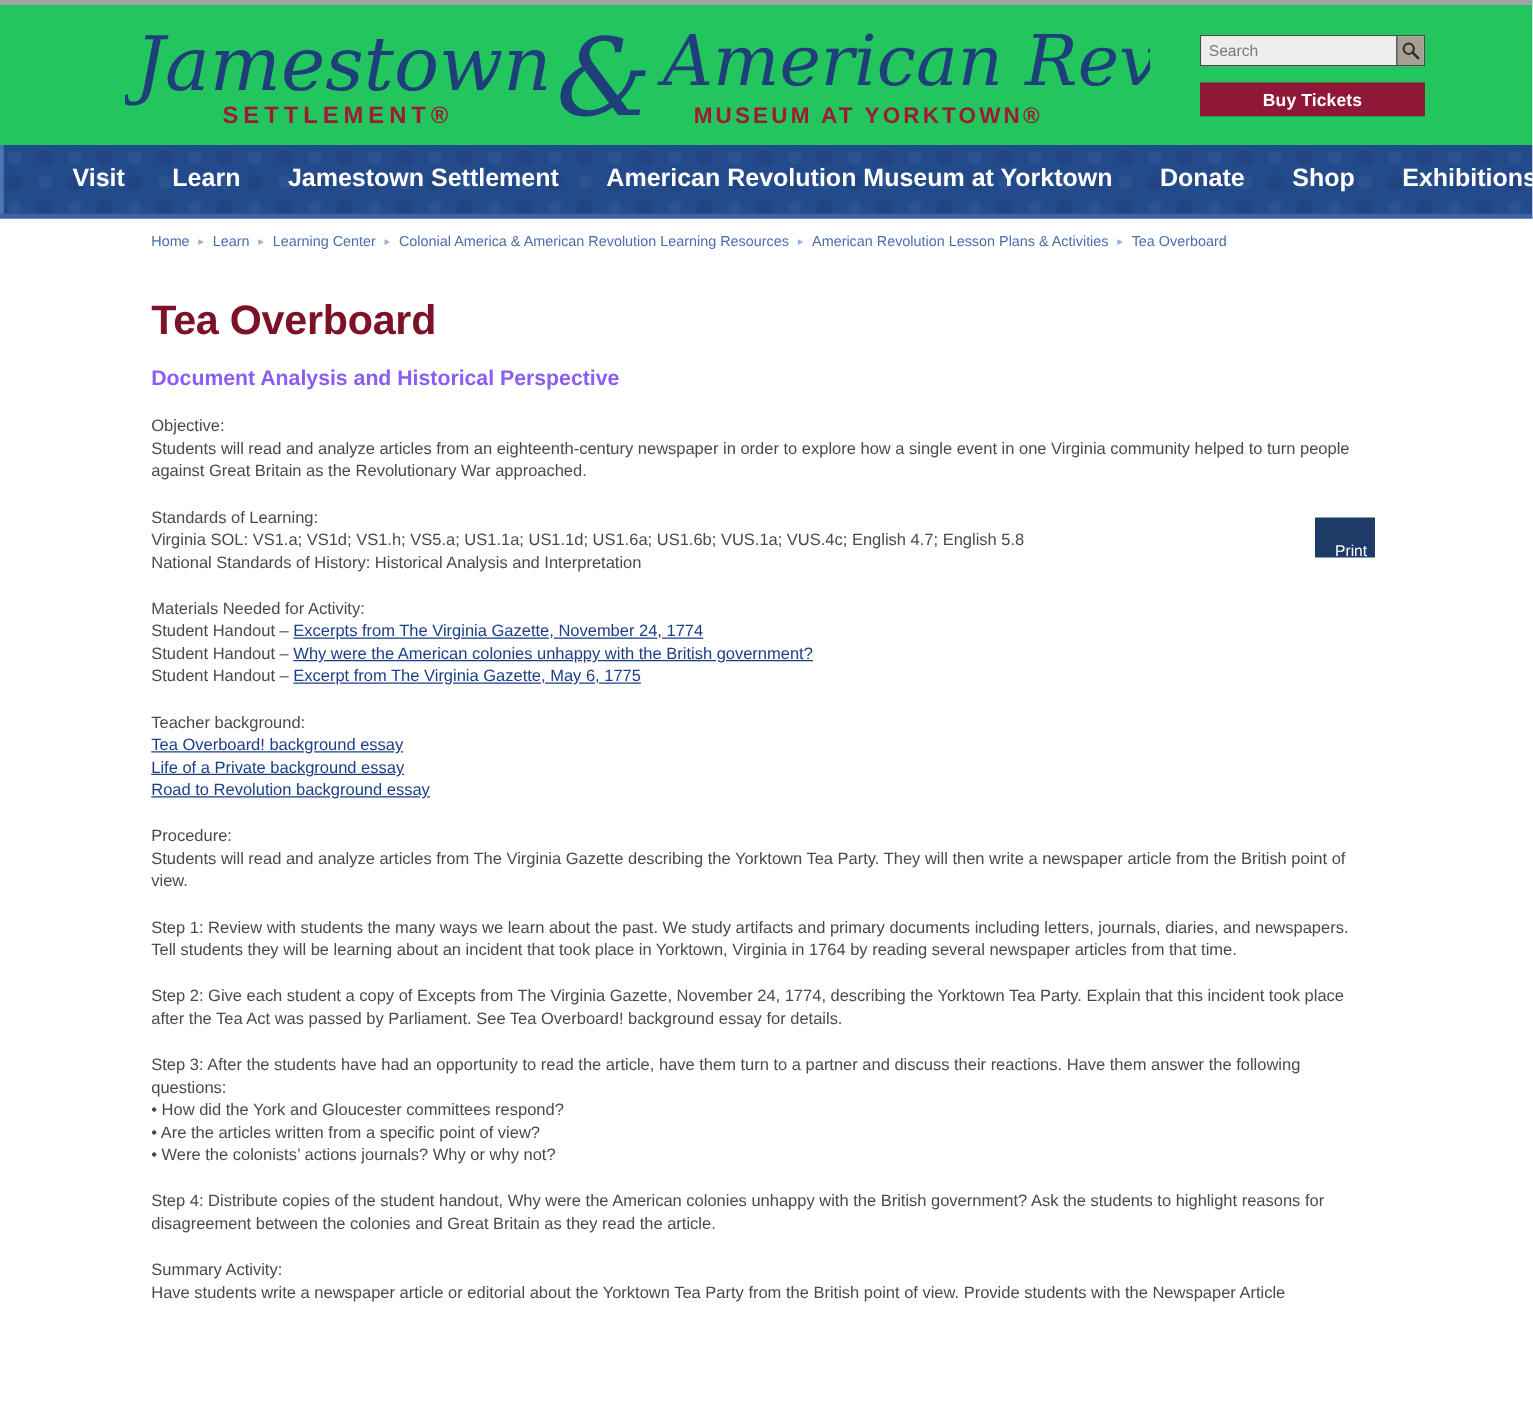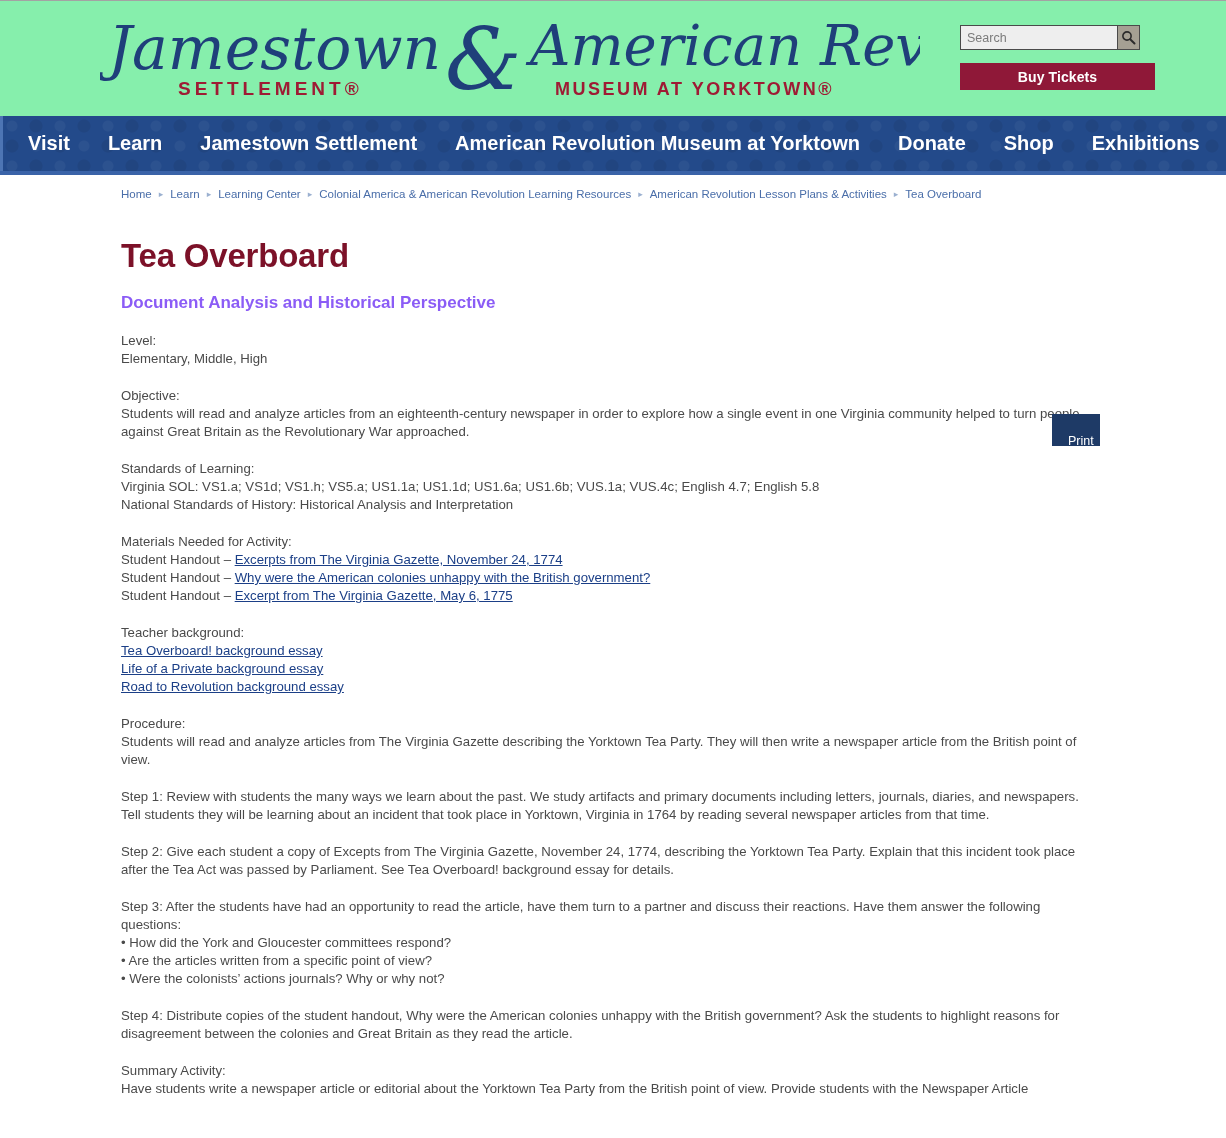--- a/index.html
+++ b/index.html
@@ -8,22 +8,22 @@
     margin: 0; padding: 0;
     background: #ffffff;
     font-family: "Liberation Sans", sans-serif;
   }
   body { width: 1226px; height: 1138px; overflow: hidden; position: relative; }
 
   
   .header {
     position: relative;
     height: 116px;
-    background: #86efac;
-    border-top: 1px solid #a3a3a3;
+    background: #22c55e;
+    border-top: 4px solid #a3a3a3;
   }
   .logo-wrap {
     position: absolute;
     left: 100px; top: 6px;
     width: 820px; height: 104px;
   }
   .logo-svg { display: block; width: 820px; height: 104px; }
 
   .header-right {
     position: absolute;
@@ -52,21 +52,21 @@
     background: #a5a093;
     border: 0; border-left: 1px solid #4a4a4a;
     padding: 0; cursor: pointer;
     display: flex; align-items: center; justify-content: center;
   }
   .search-btn svg { display: block; }
 
   .buy-tickets {
     display: block;
     margin-top: 13px;
-    width: 195px; height: 27px;
+    width: 180px; height: 27px;
     line-height: 27px;
     background: #8f1838;
     color: #ffffff;
     font-size: 14px;
     font-weight: bold;
     text-align: center;
     border: 0; cursor: pointer;
     font-family: "Liberation Sans", sans-serif;
     letter-spacing: .1px;
   }
@@ -76,20 +76,21 @@
     position: relative;
     height: 59px;
     background-color: #234a8a;
     border-bottom: 4px solid #3a63a8;
     background-image:
       radial-gradient(circle at 12px 10px, rgba(255,255,255,.045) 0 5px, rgba(0,0,0,0) 6px),
       radial-gradient(circle at 36px 30px, rgba(255,255,255,.045) 0 5px, rgba(0,0,0,0) 6px),
       radial-gradient(circle at 12px 30px, rgba(0,0,0,.07) 0 6px, rgba(0,0,0,0) 7px),
       radial-gradient(circle at 36px 10px, rgba(0,0,0,.07) 0 6px, rgba(0,0,0,0) 7px);
     background-size: 48px 40px, 48px 40px, 48px 40px, 48px 40px;
+    padding-left: 30px;
   }
   .nav::before {
     content: "";
     position: absolute; left: 0; top: 0; bottom: 0; width: 3px;
     background: #4d75b4;
   }
   .nav-inner {
     height: 55px;
     display: flex;
     align-items: center;
@@ -226,24 +227,20 @@
 
   <div class="breadcrumb" id="breadcrumb"><a class="crumb" href="#">Home</a><span class="crumb-sep">▸</span><a class="crumb" href="#">Learn</a><span class="crumb-sep">▸</span><a class="crumb" href="#">Learning Center</a><span class="crumb-sep">▸</span><a class="crumb" href="#">Colonial America &amp; American Revolution Learning Resources</a><span class="crumb-sep">▸</span><a class="crumb" href="#">American Revolution Lesson Plans &amp; Activities</a><span class="crumb-sep">▸</span><span class="crumb current">Tea Overboard</span></div>
 
   <button class="print-btn">Print</button>
 
   <div class="content">
 
     <h1 class="page-title">Tea Overboard</h1>
     <h2 class="page-subtitle">Document Analysis and Historical Perspective</h2>
 
-    <div class="block">
-      <p class="lbl">Level:</p>
-      <p>Elementary, Middle, High</p>
-    </div>
 
     <div class="block">
       <p class="lbl">Objective:</p>
       <p>Students will read and analyze articles from an eighteenth-century newspaper in order to explore how a single event in one Virginia community helped to turn people against Great Britain as the Revolutionary War approached.</p>
     </div>
 
     <div class="block">
       <p class="lbl">Standards of Learning:</p>
       <p>Virginia SOL:  VS1.a; VS1d; VS1.h; VS5.a; US1.1a; US1.1d; US1.6a; US1.6b; VUS.1a; VUS.4c; English 4.7; English 5.8</p>
       <p>National Standards of History: Historical Analysis and Interpretation</p>

